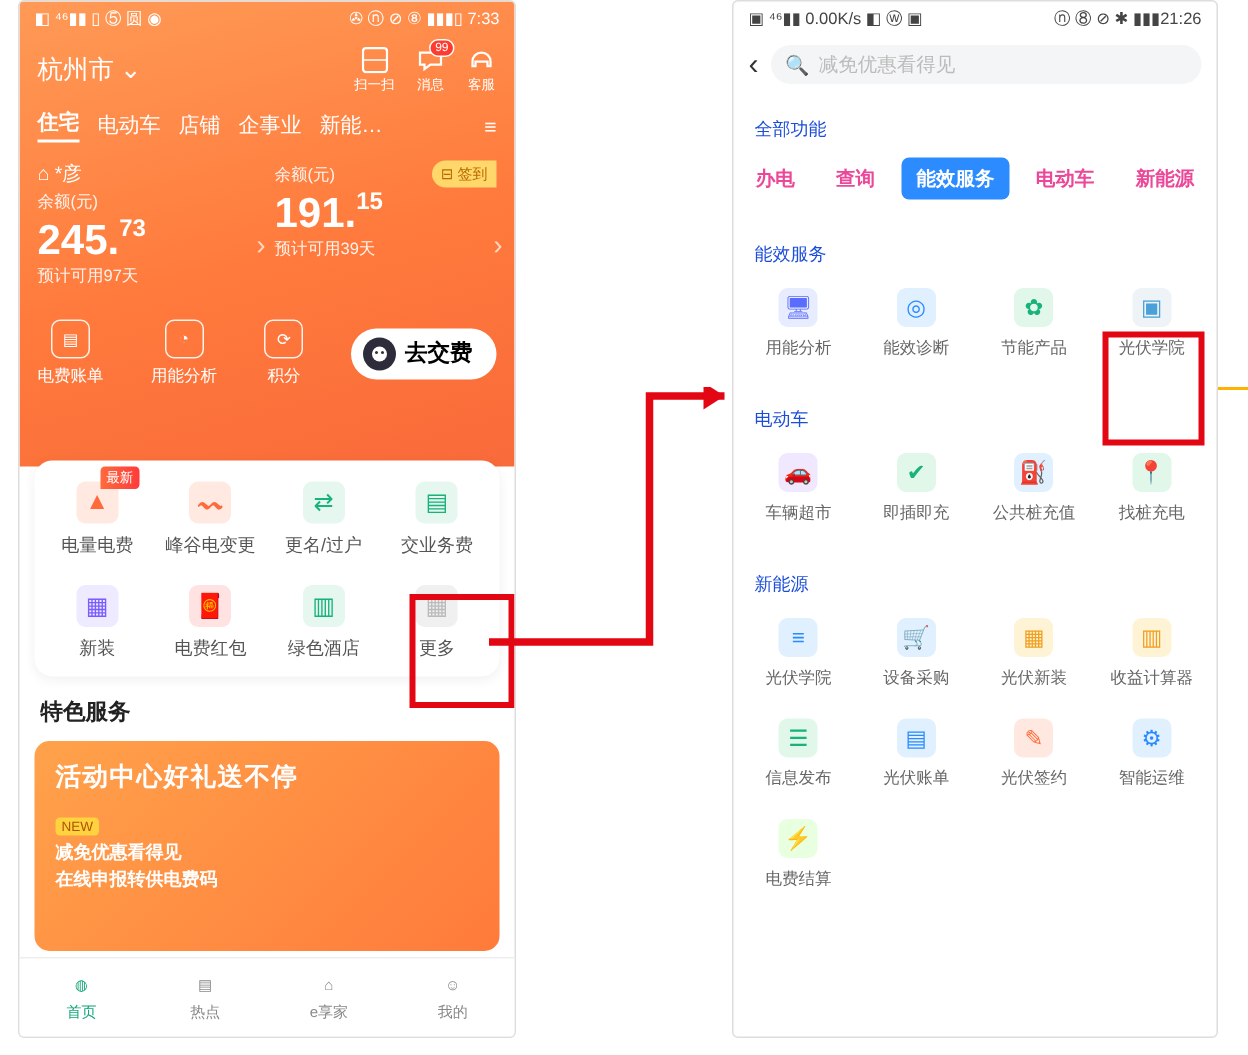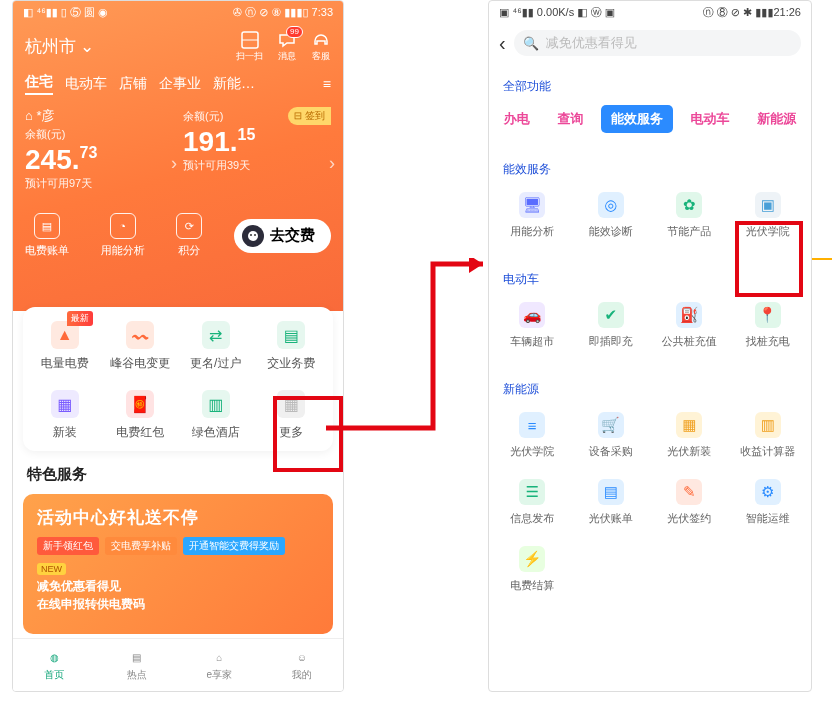--- a/index.html
+++ b/index.html
@@ -204,25 +204,20 @@
       <div class="cell">
           <span class="ic" style="background:#f0f0f0;color:#bbb">▦</span>
           <span>更多</span>
         </div>
     </div>
   </div>
 
   <div class="sec-title">特色服务</div>
   <div class="banner">
     <h3>活动中心好礼送不停</h3>
-    <div class="pills">
-      <span class="pill p1">新手领红包</span>
-      <span class="pill p2">交电费享补贴</span>
-      <span class="pill p3">开通智能交费得奖励</span>
-    </div>
     <span class="newtag">NEW</span>
     <div class="banner-lines">
       <div>减免优惠看得见</div>
       <div>在线申报转供电费码</div>
     </div>
   </div>
 
   <div class="tabbar">
     <div class="tb sel">
         <span class="tbic">◍</span>

